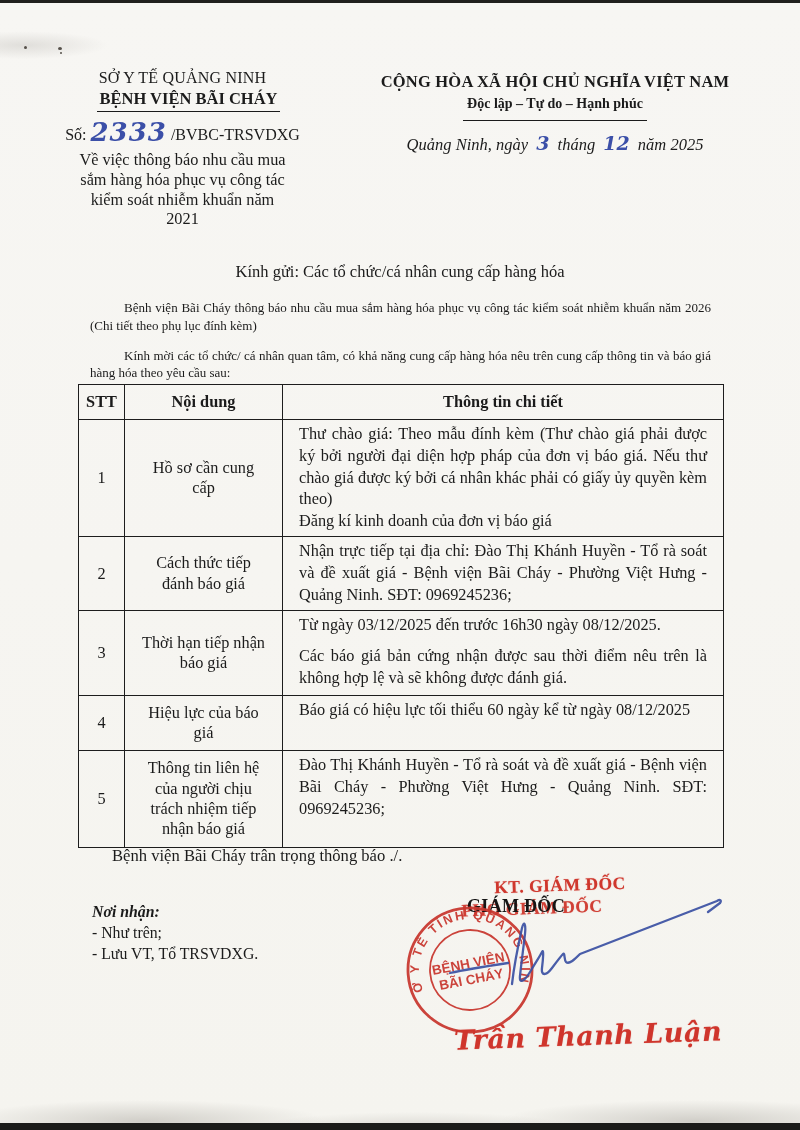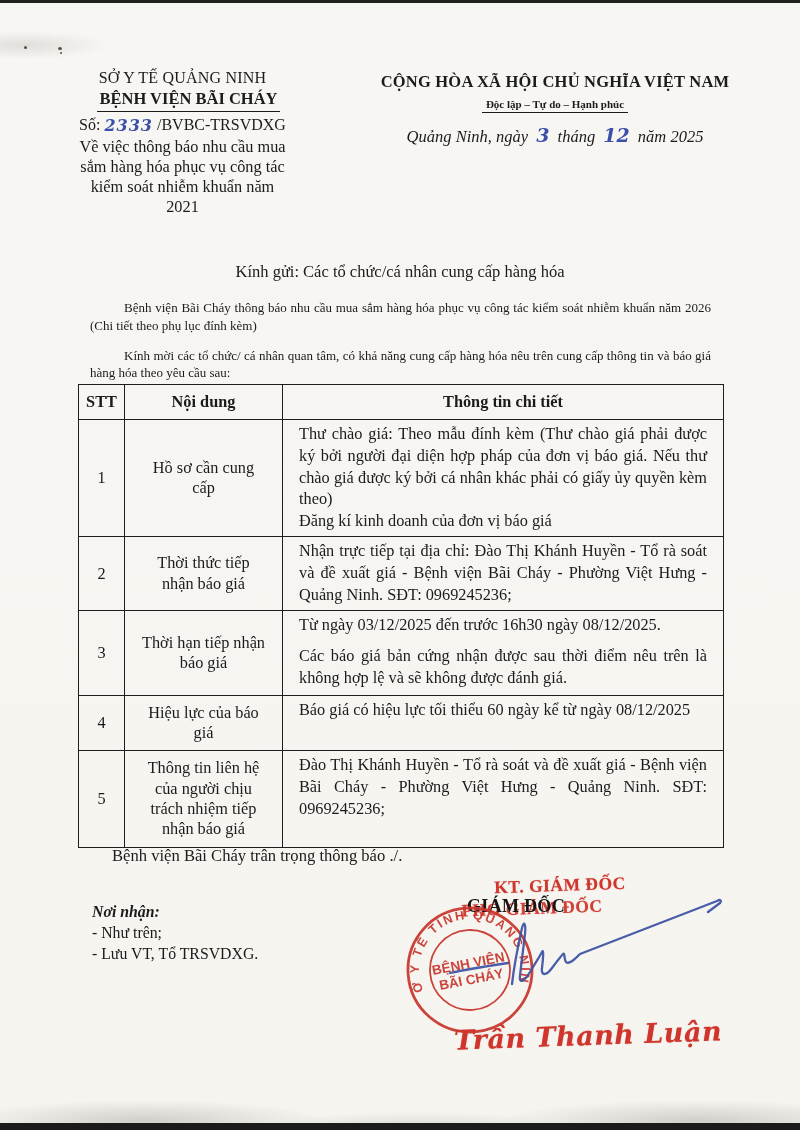--- a/index.html
+++ b/index.html
@@ -18,27 +18,27 @@
   .speck{position:absolute;background:#55504a;border-radius:50%;}
   .sp1{left:24px;top:46px;width:3px;height:3px;}
   .sp2{left:58px;top:47px;width:4px;height:3px;}
   .sp3{left:60px;top:52px;width:2px;height:2px;}
 
   .hdr-left{position:absolute;left:55px;top:68px;width:255px;text-align:center;font-size:16px;line-height:1.28;}
   .hdr-left .org-parent{letter-spacing:.2px;}
   .org-name{font-weight:bold;font-size:16.5px;display:inline-block;border-bottom:1.6px solid #1b1b1b;padding:0 2px 1px;margin-left:12px;}
   .so-line{margin-top:3px;font-size:16px;}
   .hand{font-family:"DejaVu Serif",serif;font-style:italic;color:#3b4fa8;font-weight:bold;}
-  .so-line .hand{font-size:16px;letter-spacing:1px;position:relative;top:1px;}
+  .so-line .hand{font-size:26px;letter-spacing:1px;position:relative;top:1px;}
   .subject{width:212px;margin:2px auto 0;font-size:16.3px;line-height:1.22;}
 
   .hdr-right{position:absolute;left:340px;top:72px;width:430px;text-align:center;}
   .quoc-hieu{font-weight:bold;font-size:16.5px;letter-spacing:.2px;}
   .tieu-ngu{margin-top:2px;}
-  .tieu-ngu span{font-weight:bold;font-size:11px;display:inline-block;border-bottom:1.7px solid #1b1b1b;padding:0 4px 2px;}
+  .tieu-ngu span{font-weight:bold;font-size:14px;display:inline-block;border-bottom:1.7px solid #1b1b1b;padding:0 4px 8px;}
   .date-line{margin-top:11px;font-size:16.5px;}
   .date-line .it{font-style:italic;}
   .date-line .hand{font-size:19px;padding:0 4px;}
 
   .salutation{position:absolute;left:0;top:262px;width:800px;text-align:center;font-size:16.5px;}
   .paras{position:absolute;left:78px;top:287px;width:645px;}
   .paras p{margin:12px;font-size:13px;line-height:1.37;text-align:justify;text-indent:34px;}
 
   table.req{position:absolute;left:78px;top:384px;width:645px;border-collapse:collapse;table-layout:fixed;}
   table.req th,table.req td{border:1.7px solid #1d1d1d;padding:3px 16px;font-size:16.3px;}
@@ -132,21 +132,21 @@
         <tr>
           <td class="c-stt">1</td>
           <td class="c-nd">Hồ sơ cần cung cấp</td>
           <td class="c-ct">
             <div class="cell-para">Thư chào giá: Theo mẫu đính kèm (Thư chào giá phải được ký bởi người đại diện hợp pháp của đơn vị báo giá. Nếu thư chào giá được ký bởi cá nhân khác phải có giấy ủy quyền kèm theo)</div>
             <div class="cell-para">Đăng kí kinh doanh của đơn vị báo giá</div>
           </td>
         </tr>
         <tr>
           <td class="c-stt">2</td>
-          <td class="c-nd">Thời thức tiếp nhận báo giá</td>
+          <td class="c-nd">Cách thức tiếp đánh báo giá</td>
           <td class="c-ct">
             <div class="cell-para">Nhận trực tiếp tại địa chỉ: Đào Thị Khánh Huyền - Tổ rà soát và đề xuất giá - Bệnh viện Bãi Cháy - Phường Việt Hưng - Quảng Ninh. SĐT: 0969245236;</div>
           </td>
         </tr>
         <tr>
           <td class="c-stt">3</td>
           <td class="c-nd">Thời hạn tiếp nhận báo giá</td>
           <td class="c-ct">
             <div class="cell-para">Từ ngày 03/12/2025 đến trước 16h30 ngày 08/12/2025.</div>
             <div class="cell-para">Các báo giá bản cứng nhận được sau thời điểm nêu trên là không hợp lệ và sẽ không được đánh giá.</div>

